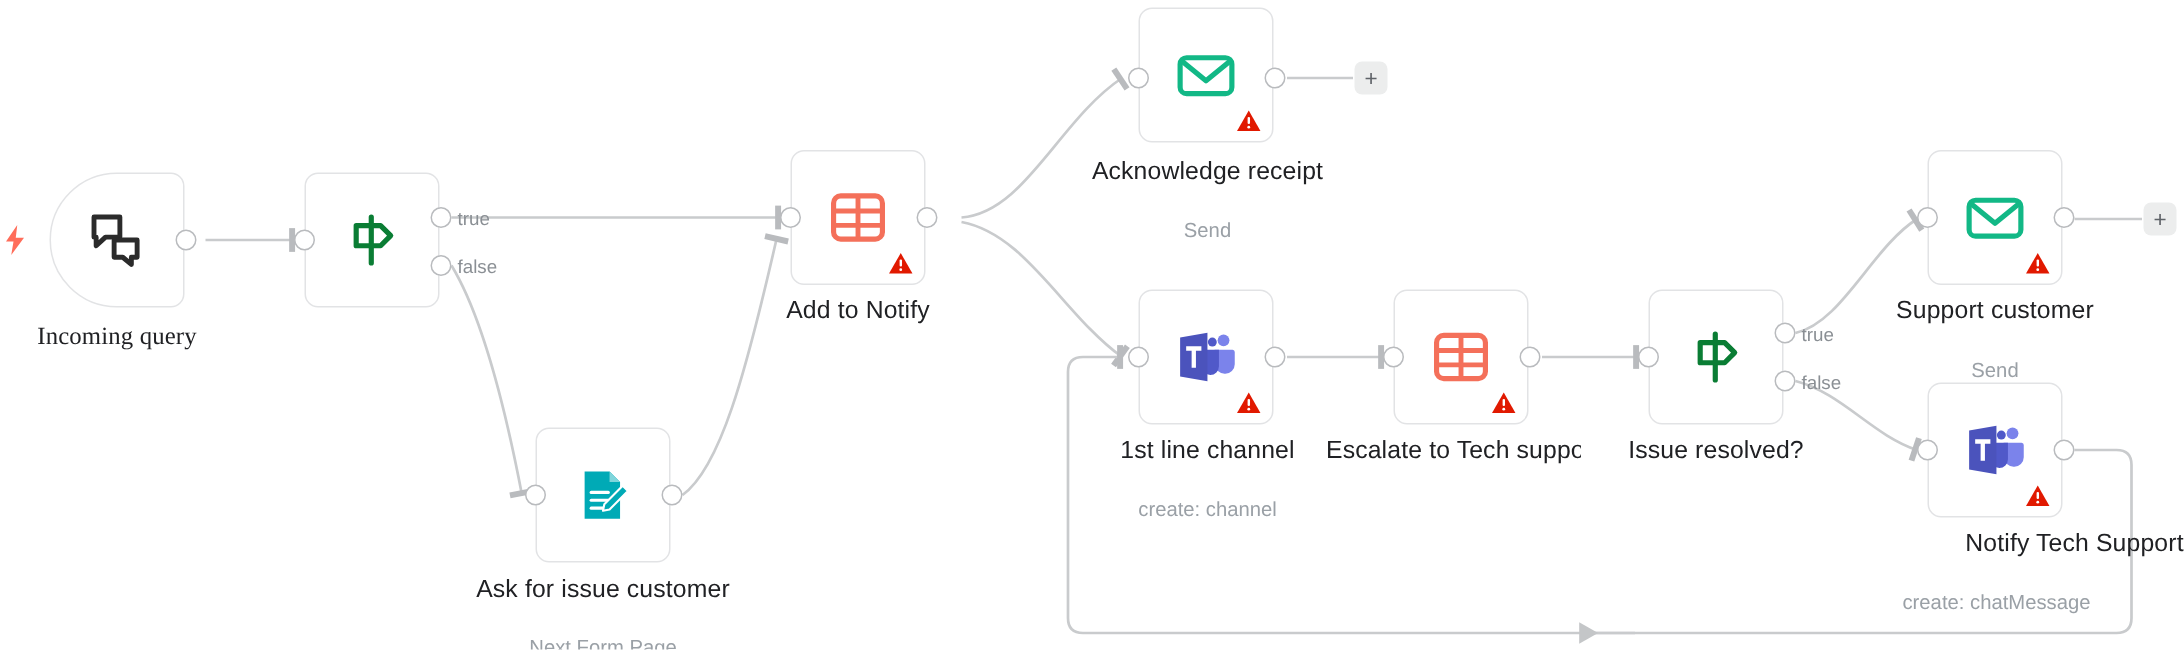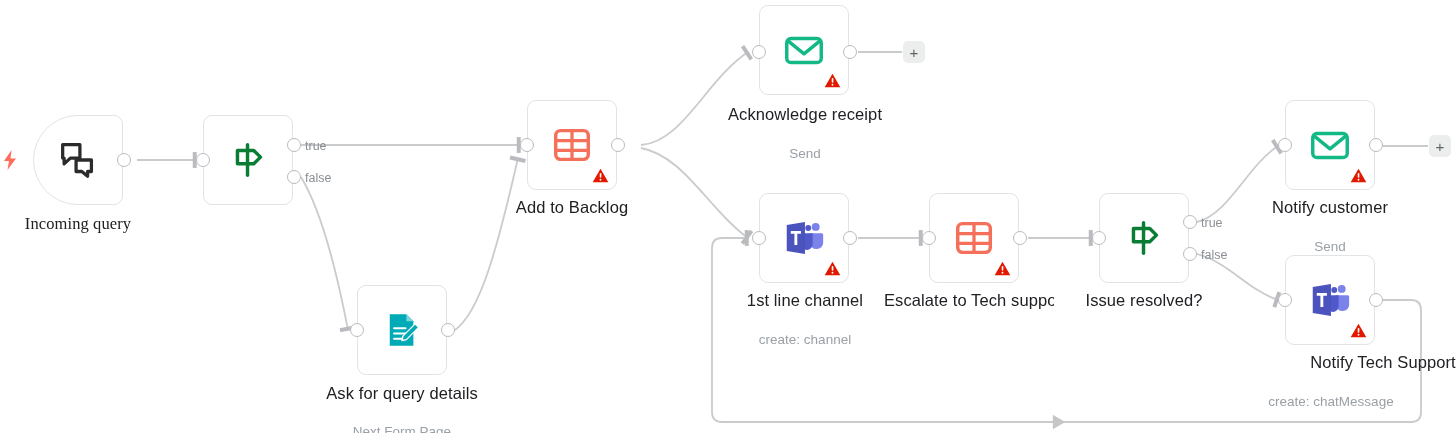--- a/index.html
+++ b/index.html
@@ -173,39 +173,39 @@
       <g stroke="#ffffff" stroke-width="2.4" stroke-linecap="round">
         <path d="M15,22 H28"></path>
           <path d="M15,28 H28"></path>
           <path d="M15,34 H24"></path>
       </g>
       <path d="M39,17 L43,21 L29,35 L24,36 L25,31 Z" fill="#00aab6" stroke="#ffffff" stroke-width="1.6" stroke-linejoin="round"></path>
     </svg>
   </div>
   <div class="dot" style="left:350px;top:323px;"></div>
   <div class="dot" style="left:441px;top:323px;"></div>
-  <div class="nlabel" style="left:314px;top:384px;width:176px;">Ask for query details</div>
+  <div class="nlabel" style="left:314px;top:384px;width:176px;">Ask for issue customer</div>
   <div class="nsub" style="left:314px;top:405px;width:176px;">Next Form Page</div>
 
   <div class="node" style="left:527px;top:100px;">
     <svg class="glyph" viewBox="0 0 48 48">
       <rect x="7" y="9" width="34" height="30" rx="5" fill="none" stroke="#f4705a" stroke-width="3.6"></rect>
       <path d="M7,19.5 H41" stroke="#f4705a" stroke-width="3.4"></path>
       <path d="M7,29.5 H41" stroke="#f4705a" stroke-width="3.4"></path>
       <path d="M24,9 V39" stroke="#f4705a" stroke-width="3.4"></path>
     </svg>
     <svg class="warn" viewBox="0 0 20 18">
       <path d="M10,1 L19.2,17 L0.8,17 Z" fill="#e11900"></path>
       <rect x="9.1" y="6" width="1.9" height="5.6" fill="#ffffff" rx="0.9"></rect>
       <circle cx="10" cy="14" r="1.1" fill="#ffffff"></circle>
     </svg>
   </div>
   <div class="dot" style="left:520px;top:138px;"></div>
   <div class="dot" style="left:611px;top:138px;"></div>
-  <div class="nlabel" style="left:494px;top:198px;width:156px;">Add to Backlog</div>
+  <div class="nlabel" style="left:494px;top:198px;width:156px;">Add to Notify</div>
 
   <div class="node" style="left:759px;top:5px;">
     <svg class="glyph" viewBox="0 0 48 48">
       <rect x="6" y="12" width="36" height="25" rx="4.5" fill="none" stroke="#12b886" stroke-width="3.6"></rect>
       <path d="M8,15 L24,28 L40,15" fill="none" stroke="#12b886" stroke-width="3.6" stroke-linecap="round" stroke-linejoin="round"></path>
     </svg>
     <svg class="warn" viewBox="0 0 20 18">
       <path d="M10,1 L19.2,17 L0.8,17 Z" fill="#e11900"></path>
       <rect x="9.1" y="6" width="1.9" height="5.6" fill="#ffffff" rx="0.9"></rect>
       <circle cx="10" cy="14" r="1.1" fill="#ffffff"></circle>
@@ -273,21 +273,21 @@
       <path d="M8,15 L24,28 L40,15" fill="none" stroke="#12b886" stroke-width="3.6" stroke-linecap="round" stroke-linejoin="round"></path>
     </svg>
     <svg class="warn" viewBox="0 0 20 18">
       <path d="M10,1 L19.2,17 L0.8,17 Z" fill="#e11900"></path>
       <rect x="9.1" y="6" width="1.9" height="5.6" fill="#ffffff" rx="0.9"></rect>
       <circle cx="10" cy="14" r="1.1" fill="#ffffff"></circle>
     </svg>
   </div>
   <div class="dot" style="left:1278px;top:138px;"></div>
   <div class="dot" style="left:1369px;top:138px;"></div>
-  <div class="nlabel" style="left:1252px;top:198px;width:156px;">Notify customer</div>
+  <div class="nlabel" style="left:1252px;top:198px;width:156px;">Support customer</div>
   <div class="nsub" style="left:1252px;top:220px;width:156px;">Send</div>
   <div class="plusbtn" style="left:1429px;top:135px;">+</div>
 
   <div class="node" style="left:1285px;top:255px;">
     <svg class="glyph" viewBox="0 0 48 48">
       <circle cx="36.2" cy="12.4" r="4.1" fill="#7b83eb"></circle>
       <circle cx="28.4" cy="13.6" r="3.1" fill="#5059c9"></circle>
       <path d="M30,19 H42.5 A1.6,1.6 0 0 1 44,20.6 V29 A6.6,6.6 0 0 1 37.3,35.6 A7,7 0 0 1 30,29 Z" fill="#7b83eb"></path>
       <path d="M23,19 H33 V30.5 A6,6 0 0 1 27,36.5 A6,6 0 0 1 23,35 Z" fill="#5059c9"></path>
       <path d="M6,10.5 L25,7.2 V40.8 L6,37.5 Z" fill="#4b53bc"></path>

